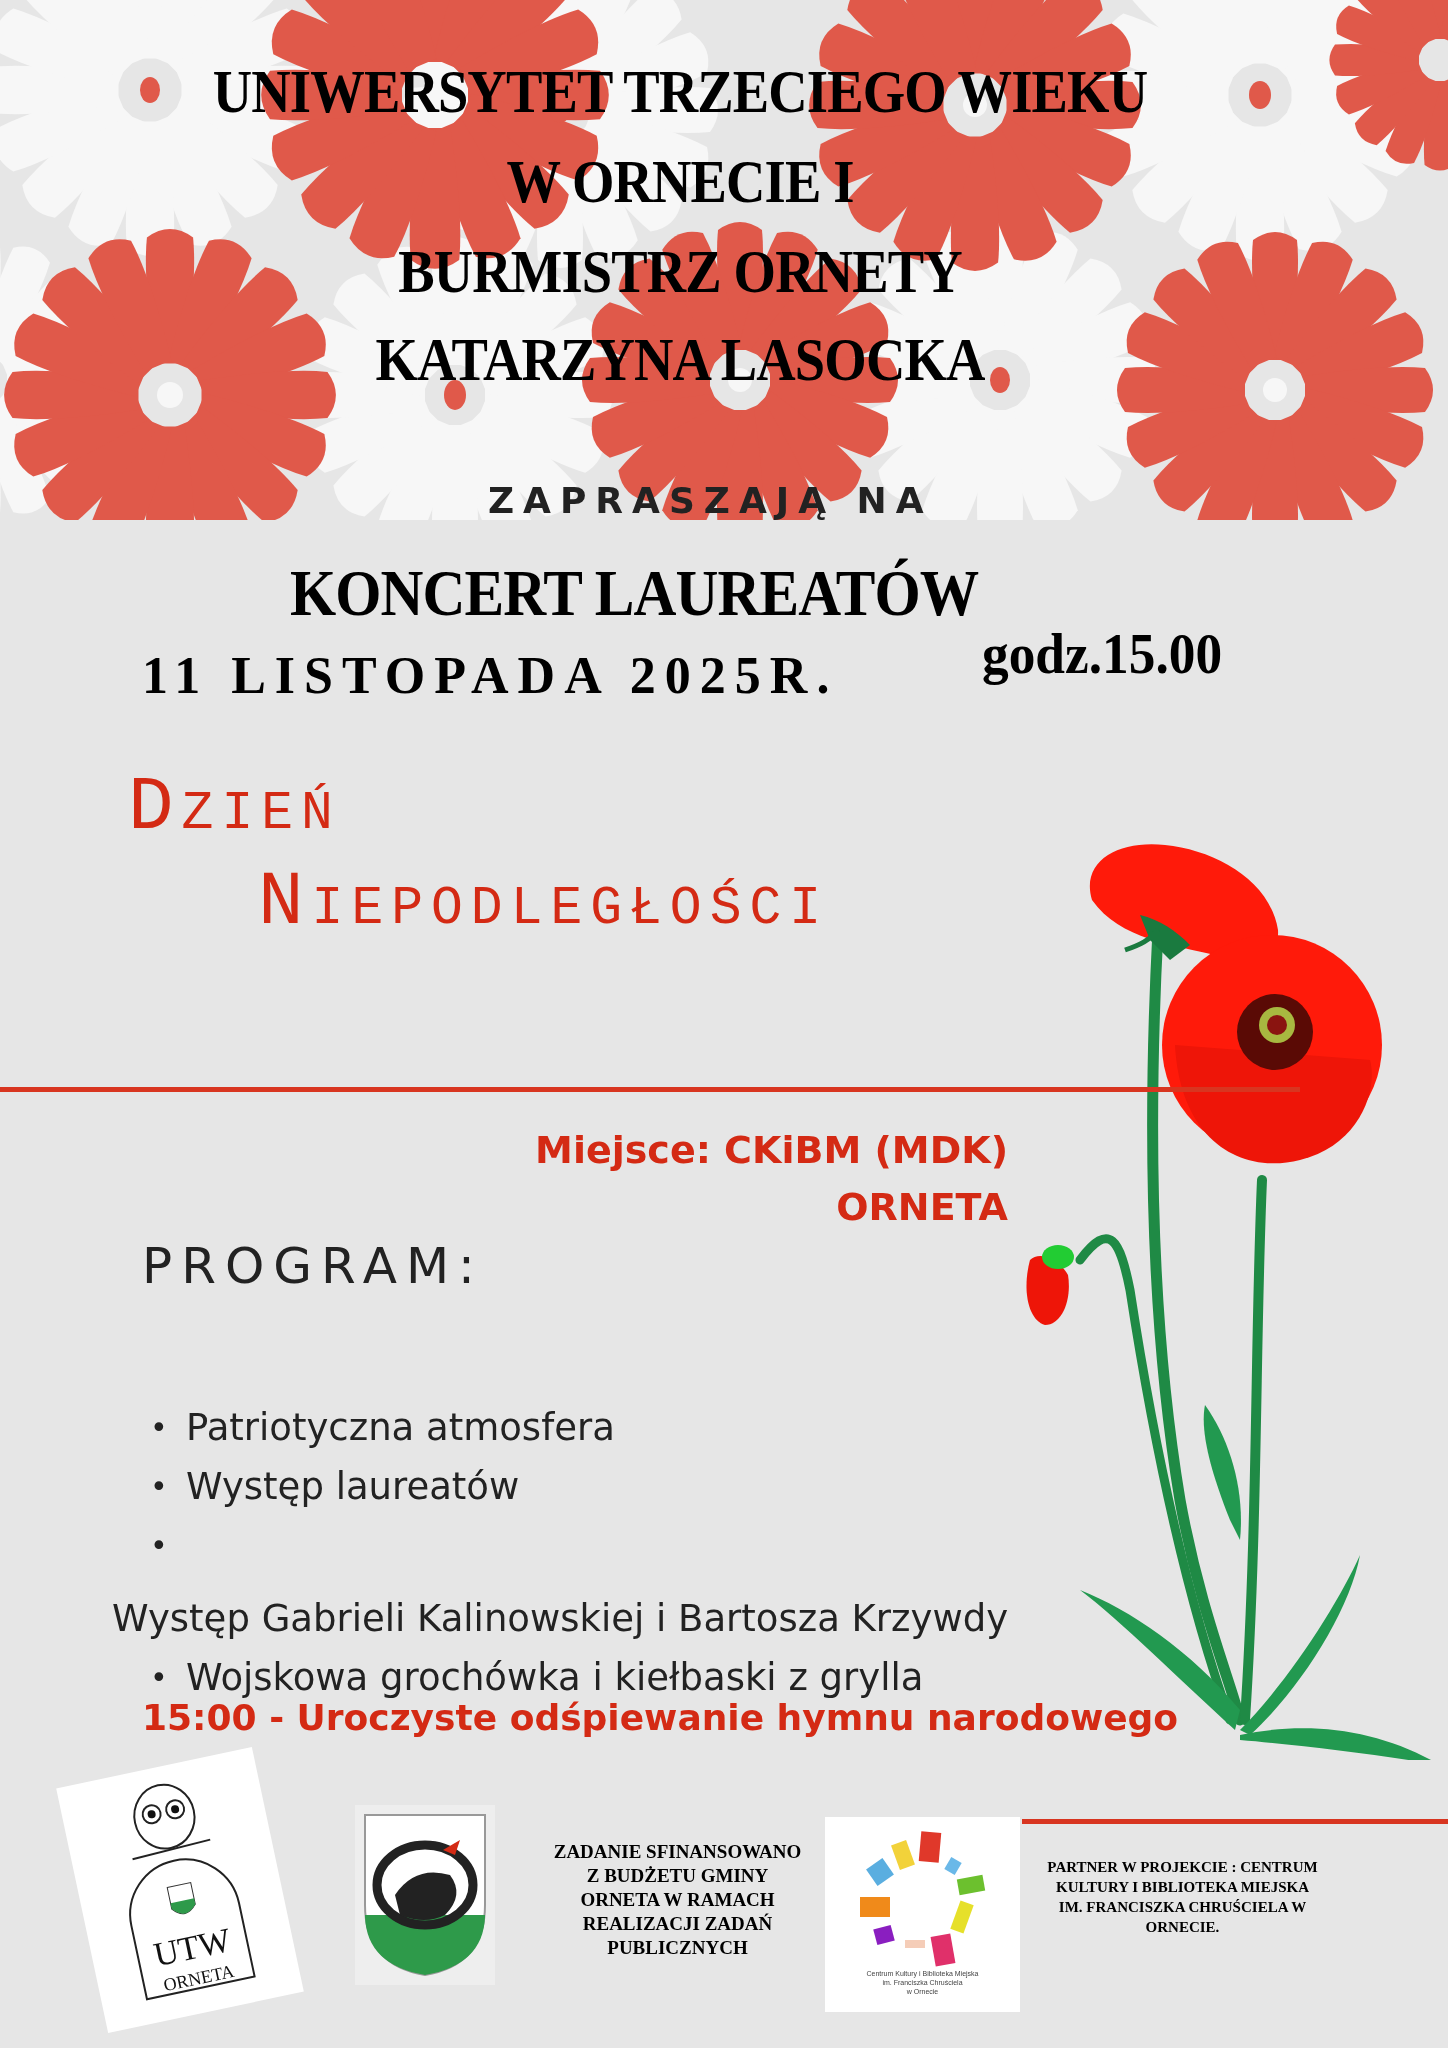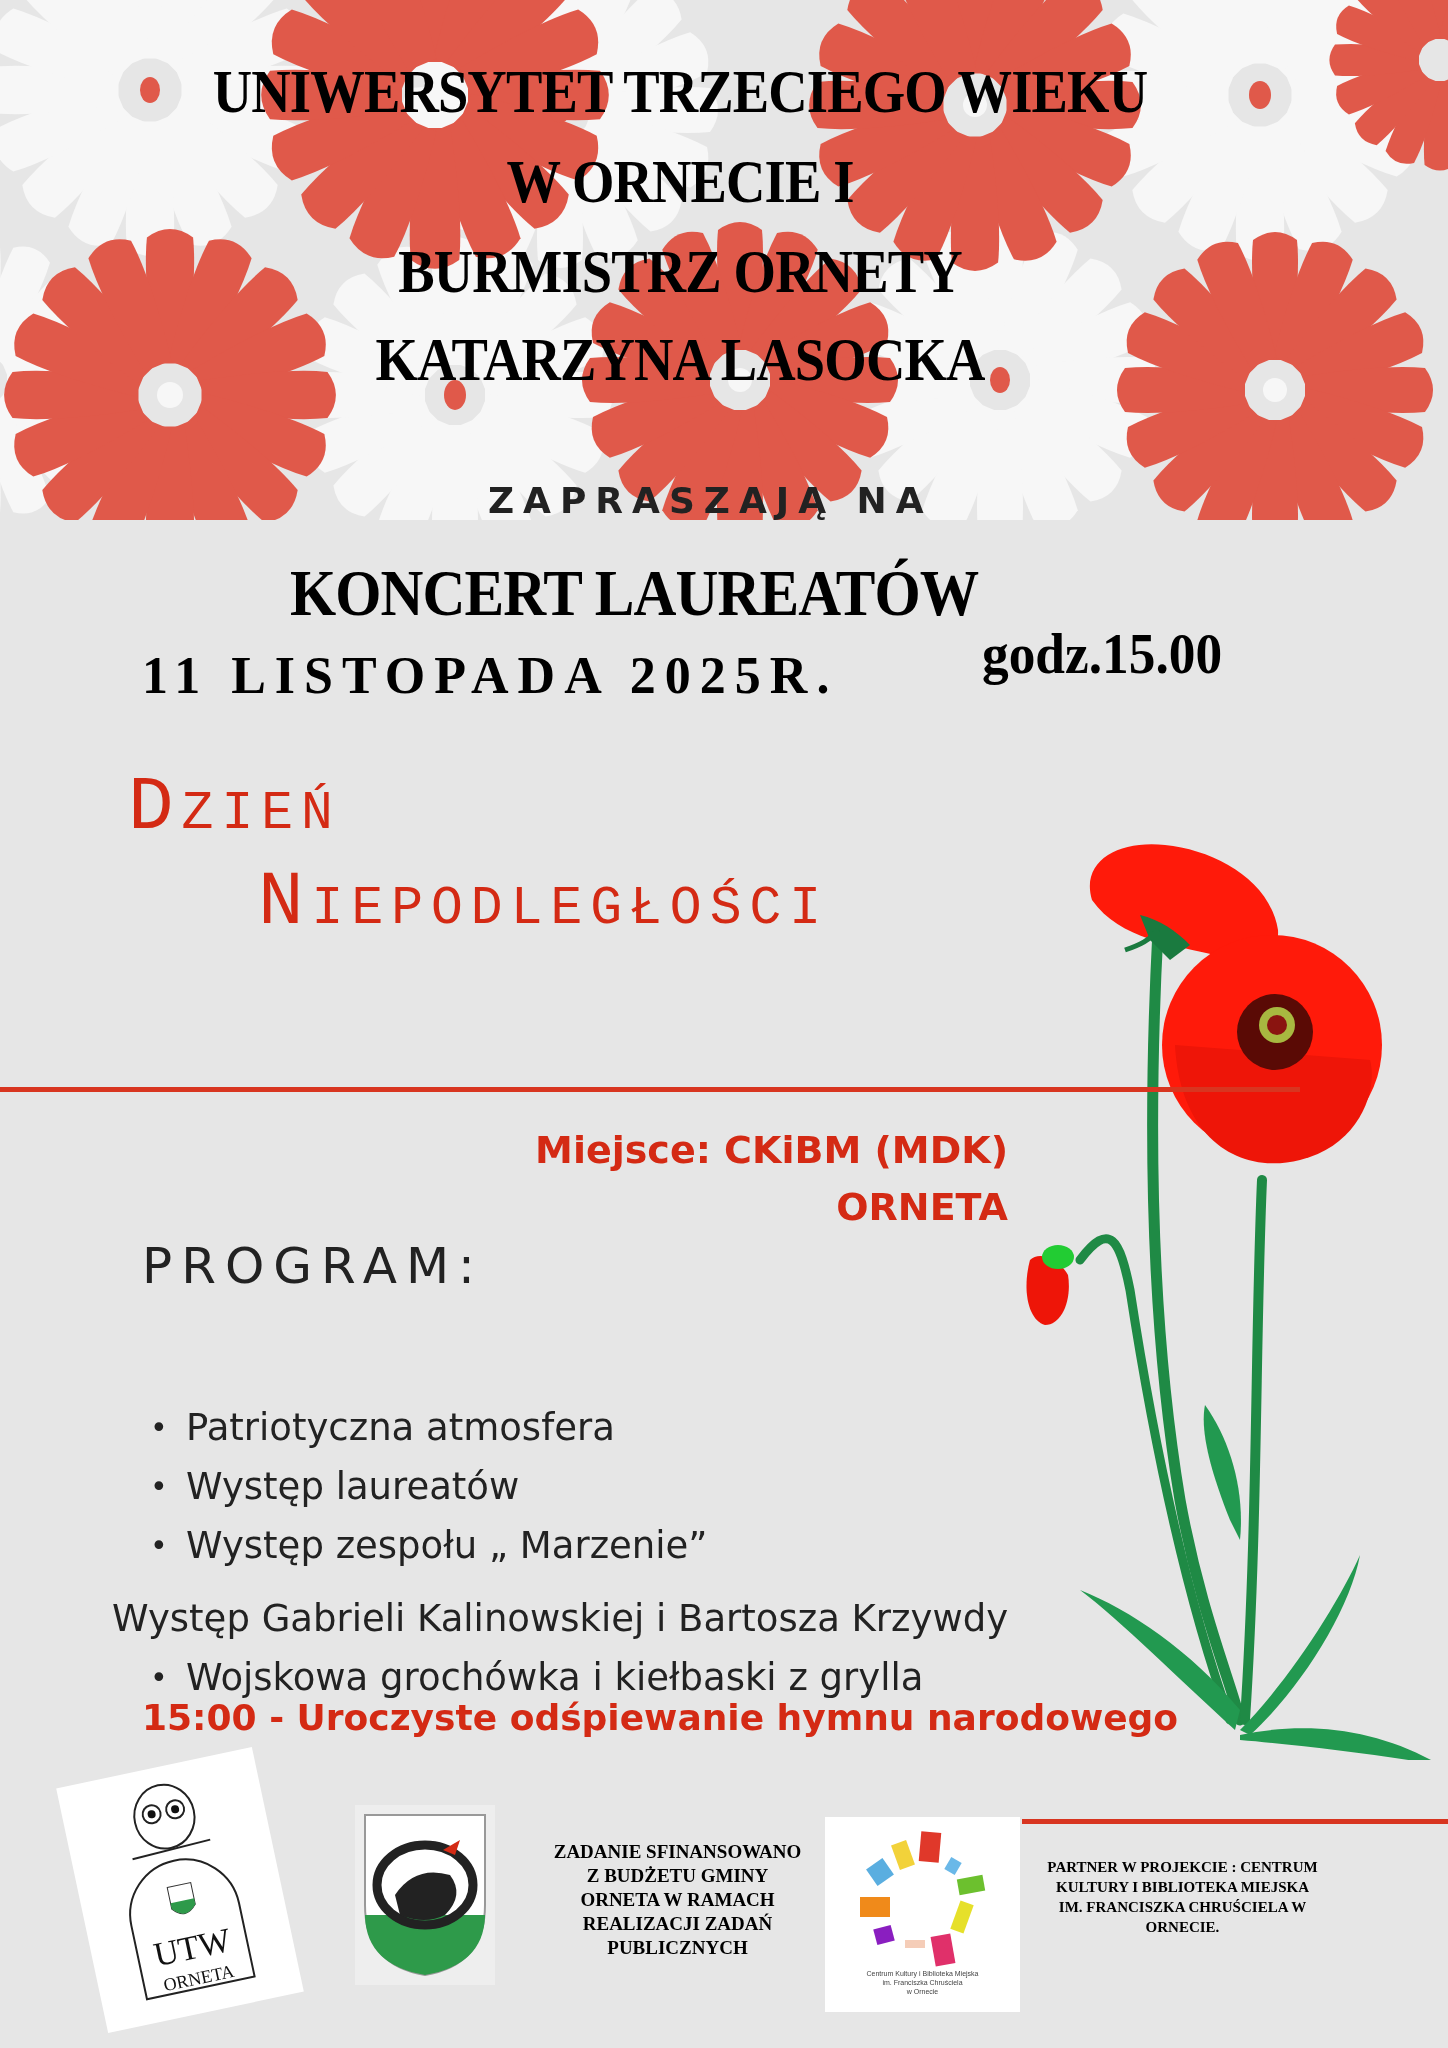--- a/index.html
+++ b/index.html
@@ -191,21 +191,20 @@
   <li class="prog-item">
     <span class="bullet">•</span>
     <span>Patriotyczna atmosfera</span>
   </li>
   <li class="prog-item">
     <span class="bullet">•</span>
     <span>Występ laureatów</span>
   </li>
   <li class="prog-item">
     <span class="bullet">•</span>
-    <span>Występ zespołu „ Marzenie”</span>
   </li>
   <li class="prog-item plain">
     <span>Występ Gabrieli Kalinowskiej i Bartosza Krzywdy</span>
   </li>
   <li class="prog-item">
     <span class="bullet">•</span>
     <span>Wojskowa grochówka i kiełbaski z grylla</span>
   </li>
 </ul>
 

